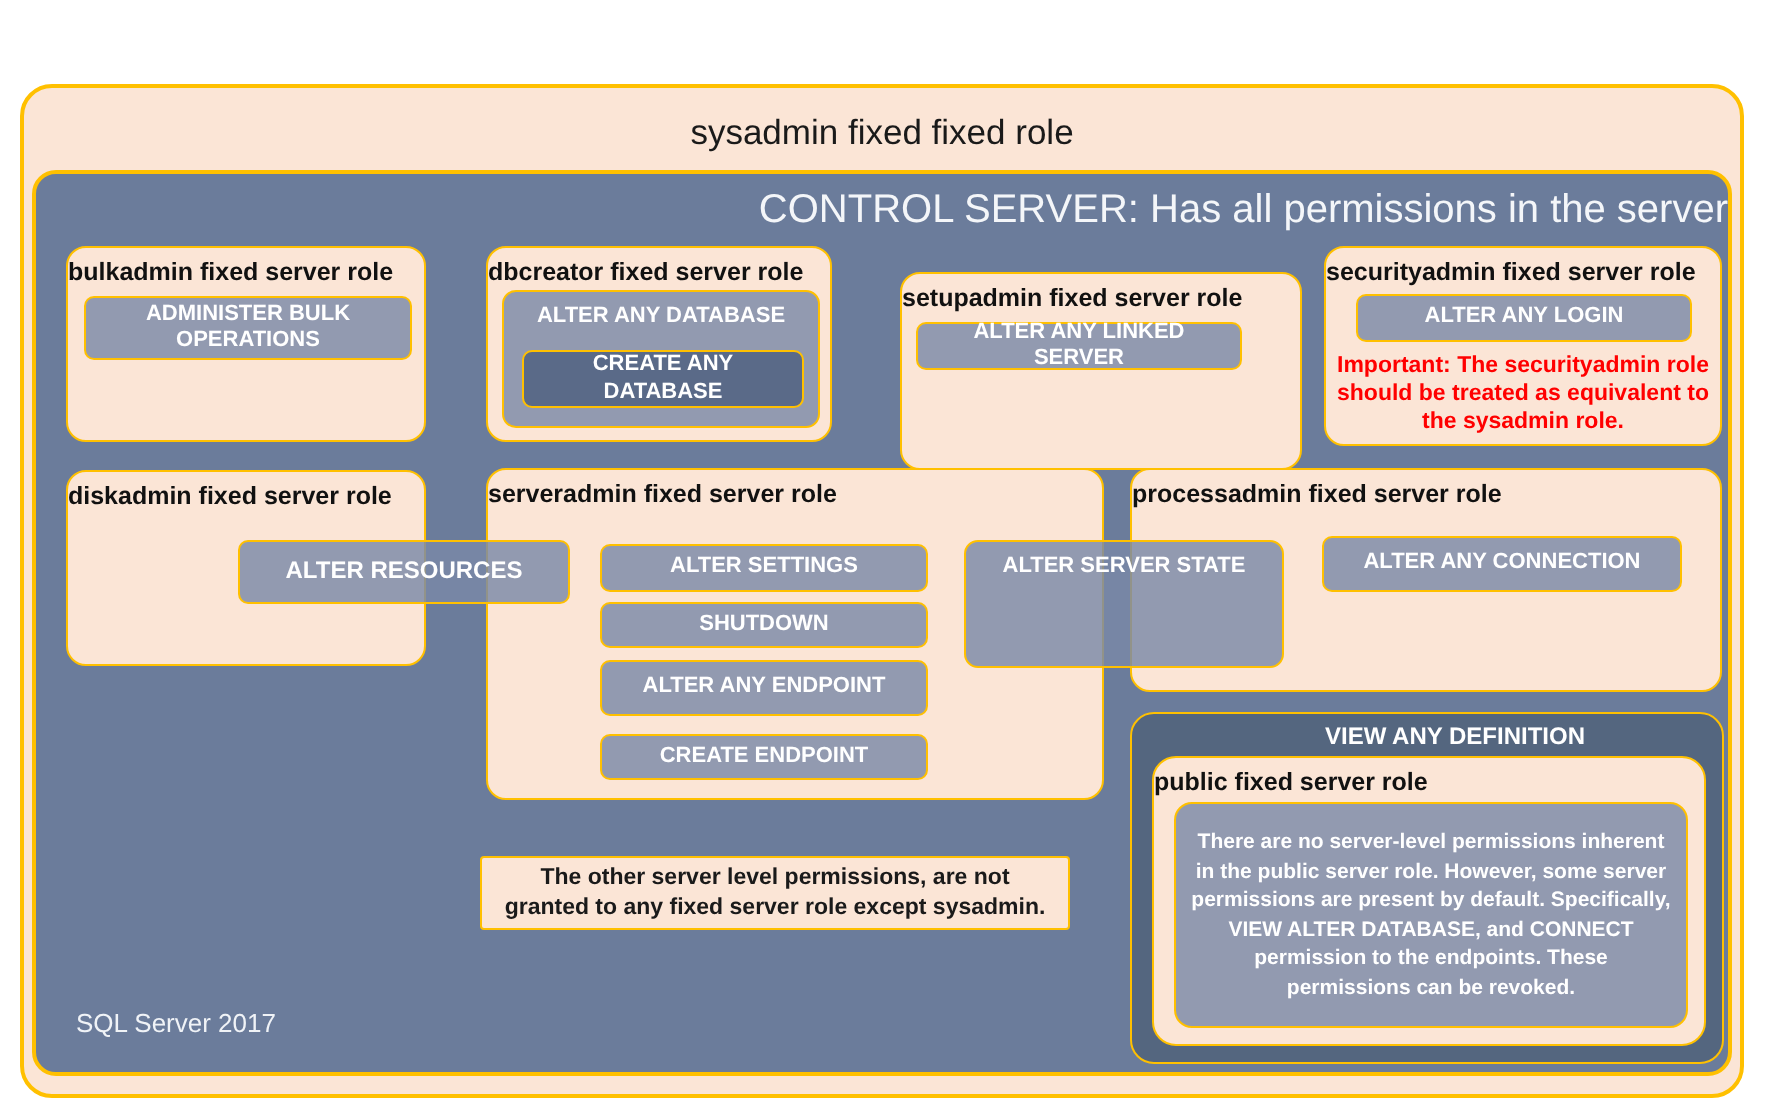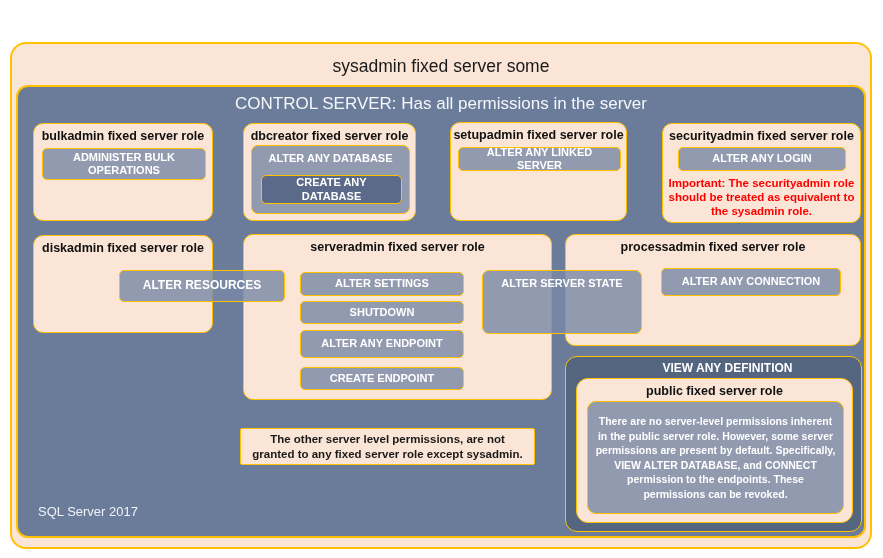--- a/index.html
+++ b/index.html
@@ -15,27 +15,27 @@
   .title .main{font-weight:bold;font-size:21px;letter-spacing:-0.4px;}
   .title .sub{font-size:17px;letter-spacing:-0.2px;margin-left:5px;}
 
   .sysadmin-box{position:absolute;left:10px;top:42px;width:862px;height:507px;
     background:var(--peach);border:2px solid var(--gold);border-radius:16px;}
   .sysadmin-label{position:absolute;left:0;right:0;top:12px;text-align:center;
     font-size:17.5px;color:var(--ink);}
 
   .control-box{position:absolute;left:16px;top:85px;width:850px;height:453px;
     background:var(--slate);border:2px solid var(--gold);border-radius:12px;}
-  .control-label{position:absolute;left:0;right:0;top:7px;text-align:center;
-    font-size:17px;color:#f4f6f9;}
+  .control-label{position:absolute;left:0;right:0;top:7px;text-align:right;
+    font-size:20px;color:#f4f6f9;}
 
   
   .role{position:absolute;background:var(--peach);border:1.5px solid var(--gold);
     border-radius:10px;}
-  .role-title{position:absolute;left:0;right:0;top:5px;text-align:center;
+  .role-title{position:absolute;left:0;right:0;top:5px;text-align:left;
     font-size:12.5px;font-weight:bold;color:#111;white-space:nowrap;}
 
   
   .perm{position:absolute;display:flex;align-items:center;justify-content:center;
     background:var(--permbox);border:1.5px solid var(--gold);border-radius:5px;
     color:var(--white);font-weight:bold;font-size:11px;text-align:center;
     line-height:13.5px;padding:1px 4px;}
   .perm.dark{background:var(--darkbox);}
   .perm-group{position:absolute;background:var(--permbox);border:1.5px solid var(--gold);
     border-radius:7px;}
@@ -63,39 +63,39 @@
 
   .footer{position:absolute;left:20px;bottom:17px;color:#f0f3f7;font-size:13px;}
 </style>
 </head>
 <body>
 
 <div id="stage">
 
 
   <div class="sysadmin-box">
-    <div class="sysadmin-label">sysadmin fixed server some</div>
+    <div class="sysadmin-label">sysadmin fixed fixed role</div>
 
     <div class="control-box" style="left:4px;top:41px;">
       <div class="control-label">CONTROL SERVER: Has all permissions in the server</div>
 
       <div class="role" style="left:15px;top:36px;width:180px;height:98px;">
         <div class="role-title">bulkadmin fixed server role</div>
         <div class="perm" style="left:8px;top:24px;width:164px;height:32px;">ADMINISTER BULK OPERATIONS</div>
       </div>
 
       <div class="role" style="left:225px;top:36px;width:173px;height:98px;">
         <div class="role-title">dbcreator fixed server role</div>
         <div class="perm-group" style="left:7px;top:21px;width:159px;height:69px;">
           <div class="group-label">ALTER ANY DATABASE</div>
           <div class="perm dark" style="left:9px;top:29px;width:141px;height:29px;">CREATE ANY DATABASE</div>
         </div>
       </div>
 
-      <div class="role" style="left:432px;top:35px;width:177px;height:99px;">
+      <div class="role" style="left:432px;top:49px;width:201px;height:99px;">
         <div class="role-title">setupadmin fixed server role</div>
         <div class="perm" style="left:7px;top:24px;width:163px;height:24px;">ALTER ANY LINKED SERVER</div>
       </div>
 
       <div class="role" style="left:644px;top:36px;width:199px;height:100px;">
         <div class="role-title">securityadmin fixed server role</div>
         <div class="perm" style="left:15px;top:23px;width:168px;height:24px;">ALTER ANY LOGIN</div>
         <div class="warning" style="top:52px;">Important: The securityadmin role should be treated as equivalent to the sysadmin role.</div>
       </div>
 

